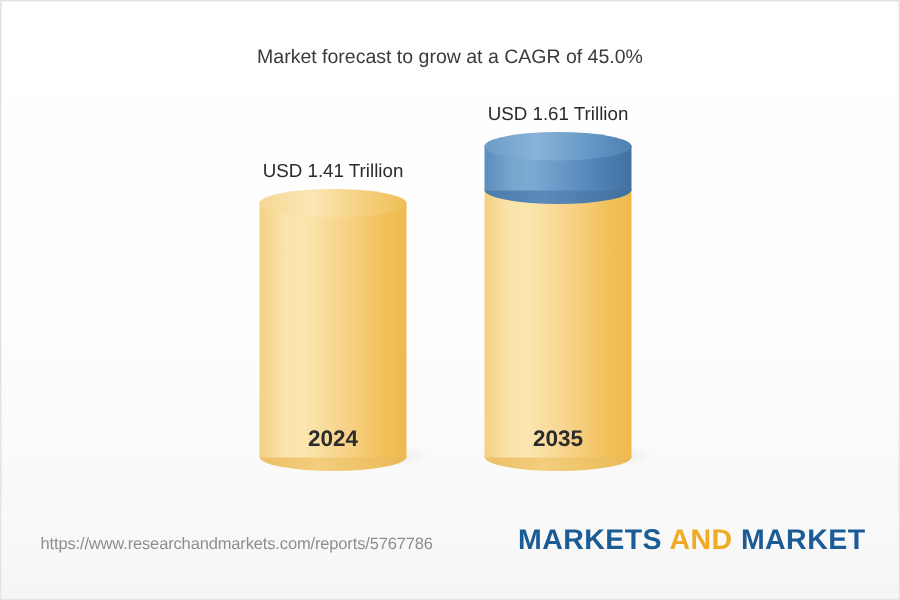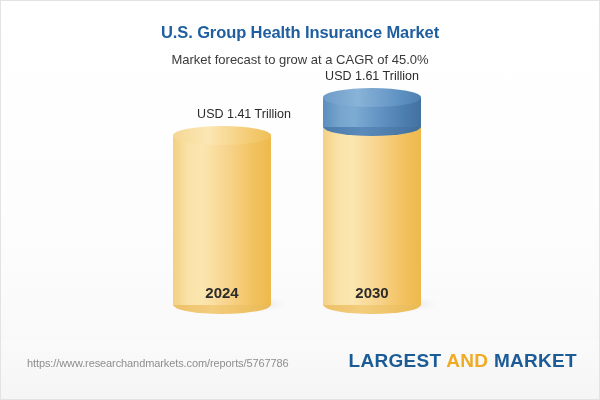--- a/index.html
+++ b/index.html
@@ -65,21 +65,21 @@
 
   .value-label {
     position: absolute;
     left: 50%;
     transform: translateX(-50%);
     white-space: nowrap;
     font-size: 12.5px;
     font-weight: normal;
     color: #2b2b2b;
   }
-  .g2024 .value-label { bottom: 184px; margin-left: 22px; }
+  .g2024 .value-label { bottom: 184px; }
   .g2030 .value-label { bottom: 222px; }
 
   
   .cyl {
     position: absolute;
     bottom: 0;
     left: 0;
     width: 98px;
   }
   .cyl-shadow {
@@ -203,21 +203,20 @@
     white-space: nowrap;
     margin-top: 1px;
   }
 </style>
 </head>
 <body>
 
 <div id="infographic">
 
   <div class="header">
-    <div class="chart-title">U.S. Group Health Insurance Market</div>
     <div class="chart-subtitle">Market forecast to grow at a CAGR of 45.0%</div>
   </div>
 
   <div class="plot">
 
     <div class="bar-group g2024">
       <div class="value-label">USD 1.41 Trillion</div>
       <div class="cyl" style="height:170px">
         <div class="cyl-shadow"></div>
         <div class="seg fill-yellow" style="bottom:0; height:170px;">
@@ -236,25 +235,25 @@
         <div class="seg fill-yellow" style="bottom:0; height:178px;">
           <div class="seg-bottom" style="bottom:-9px;"></div>
           <div class="seg-body" style="bottom:0; height:178px;"></div>
         </div>
         <div class="seg fill-blue" style="bottom:178px; height:30px;">
           <div class="seg-bottom" style="bottom:-9px;"></div>
           <div class="seg-body" style="bottom:0; height:30px;"></div>
           <div class="seg-top" style="top:-9px;"></div>
         </div>
       </div>
-      <div class="cat-label">2030</div>
+      <div class="cat-label">2035</div>
     </div>
 
   </div>
 
   <div class="footer">
     <div class="footer-url">https://www.researchandmarkets.com/reports/5767786</div>
     <div class="logo">
-      <div class="logo-main"><span>LARGEST </span><span class="logo-and">AND</span><span> MARKET</span></div>
+      <div class="logo-main"><span>MARKETS </span><span class="logo-and">AND</span><span> MARKET</span></div>
     </div>
   </div>
 
 </div>
 
 </body></html>

